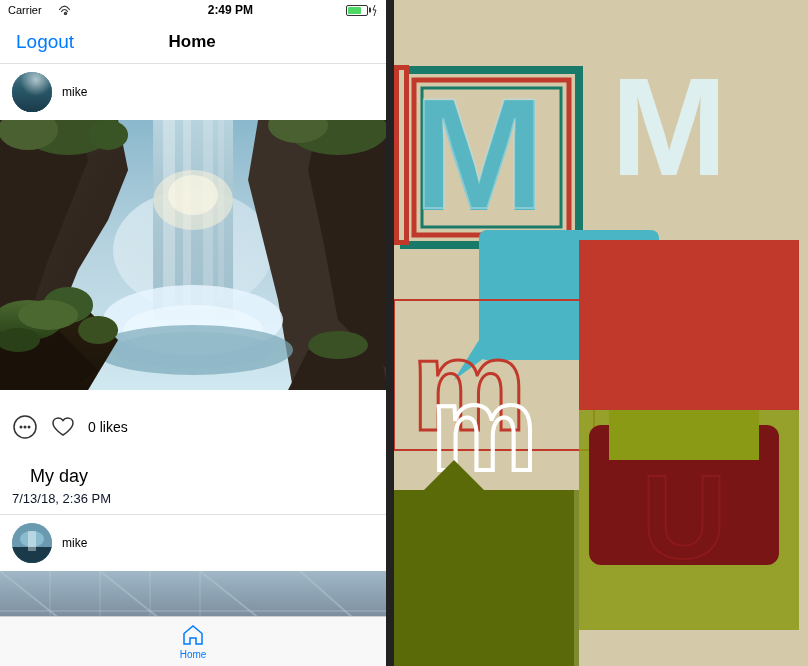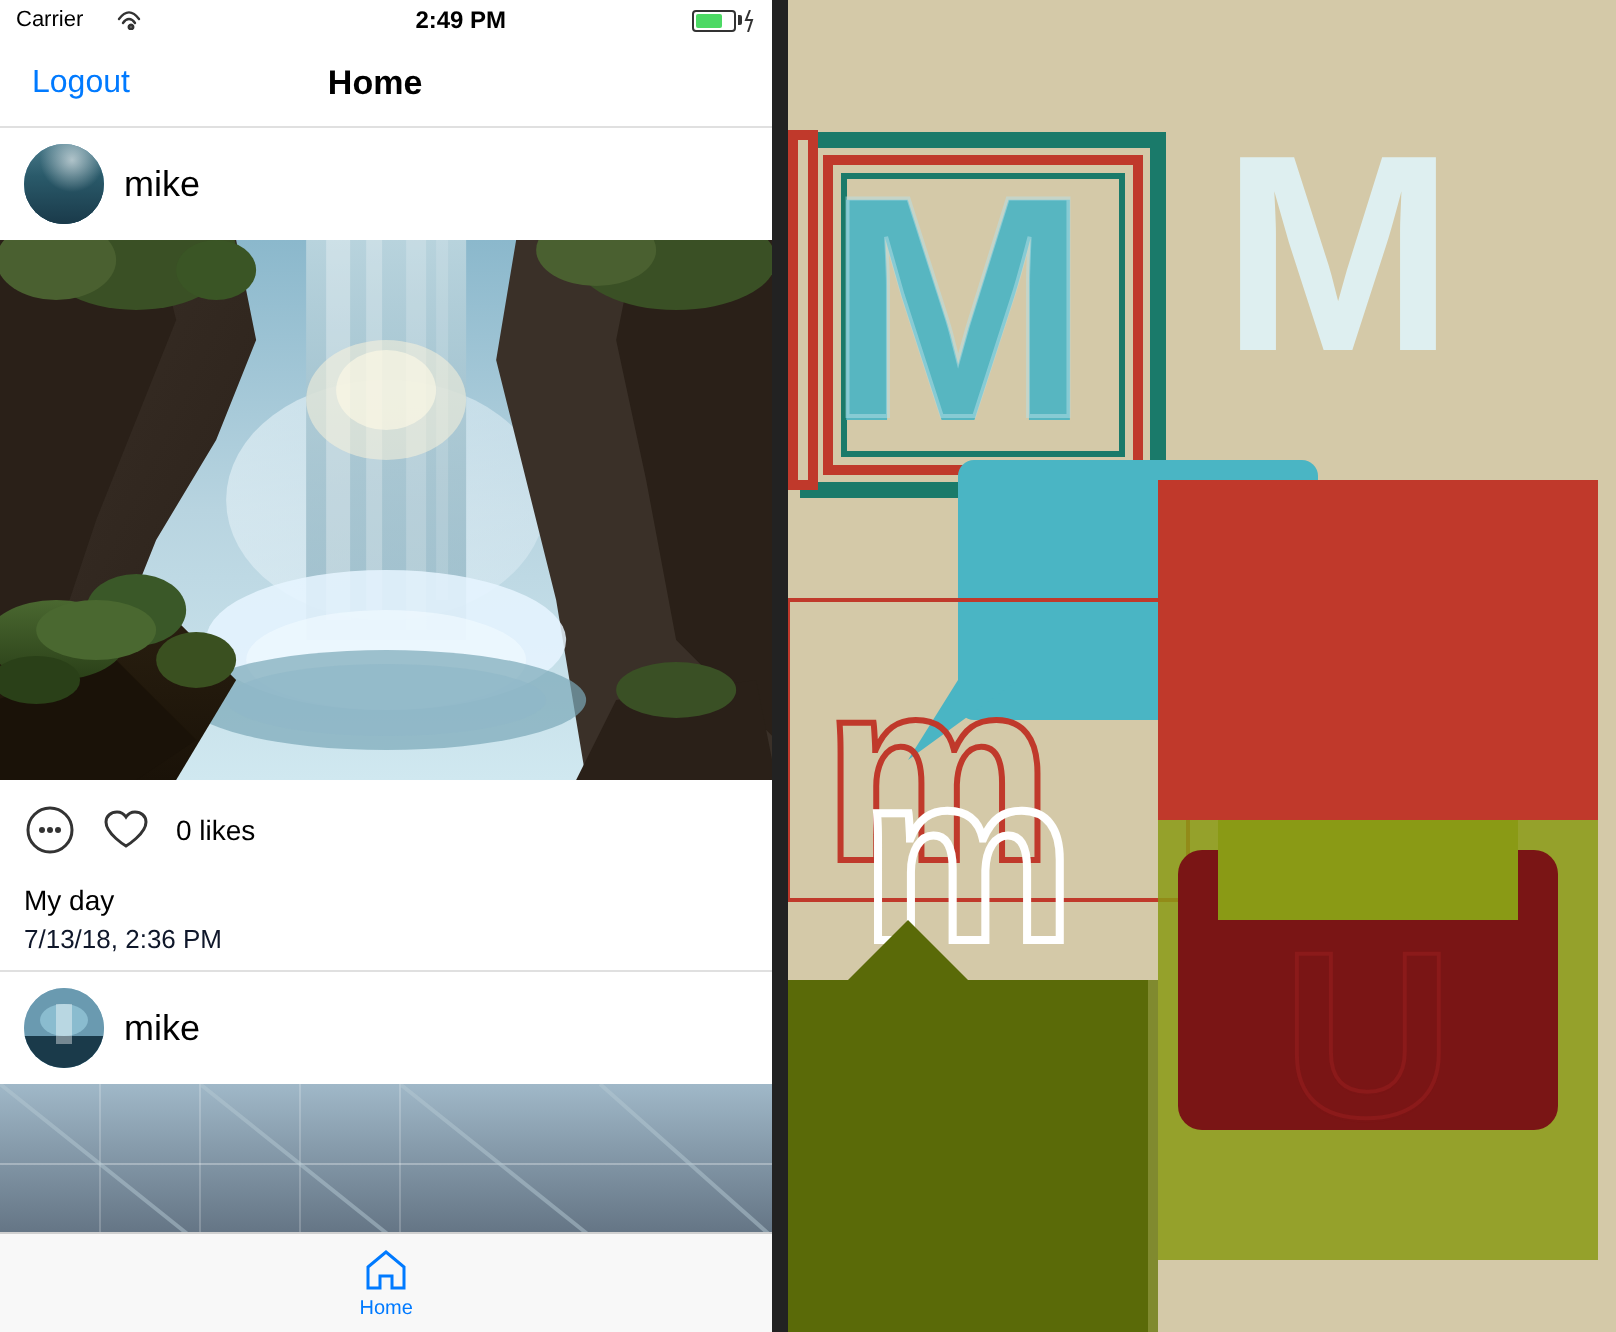--- a/index.html
+++ b/index.html
@@ -85,21 +85,21 @@
       background: #fff;
       border-bottom: 1px solid #e0e0e0;
       display: flex;
       align-items: center;
       justify-content: space-between;
       padding: 0 16px;
       flex-shrink: 0;
     }
     .nav-logout {
       color: #007AFF;
-      font-size: 16px;
+      font-size: 19px;
       cursor: pointer;
     }
     .nav-title {
       font-size: 17px;
       font-weight: 600;
       color: #000;
     }
     .nav-spacer {
       width: 60px;
     }
@@ -138,59 +138,59 @@
     
     .avatar-img.waterfall-style::before {
       content: '';
       position: absolute;
       top: 0; left: 0; right: 0; bottom: 0;
       background:
         radial-gradient(circle at 60% 20%, rgba(255,255,255,0.6) 0%, transparent 40%),
         linear-gradient(180deg, #4a7a8a 0%, #2a5a6a 40%, #1a3a4a 100%);
     }
     .username {
-      font-size: 18px;
+      font-size: 12px;
       font-weight: 500;
       color: #000;
     }
 
     .post-image {
       width: 100%;
       height: 270px;
       overflow: hidden;
       position: relative;
     }
 
     
     .waterfall-scene {
       width: 100%;
       height: 100%;
     }
 
     .post-actions {
       display: flex;
       align-items: center;
-      padding: 12px 12px;
+      padding: 24px 12px;
       gap: 12px;
     }
     .action-icon {
       width: 26px;
       height: 26px;
       display: flex;
       align-items: center;
       justify-content: center;
       cursor: pointer;
     }
     .likes-count {
       font-size: 14px;
       color: #000;
     }
     .post-caption {
-      padding: 2px 12px 2px;
-      font-size: 14px;
+      padding: 2px 30px 2px;
+      font-size: 18px;
       color: #000;
     }
     .post-date {
       padding: 2px 12px 8px;
       font-size: 13px;
       color: #0f172a;
     }
     .post-divider {
       height: 1px;
       background: #e0e0e0;

